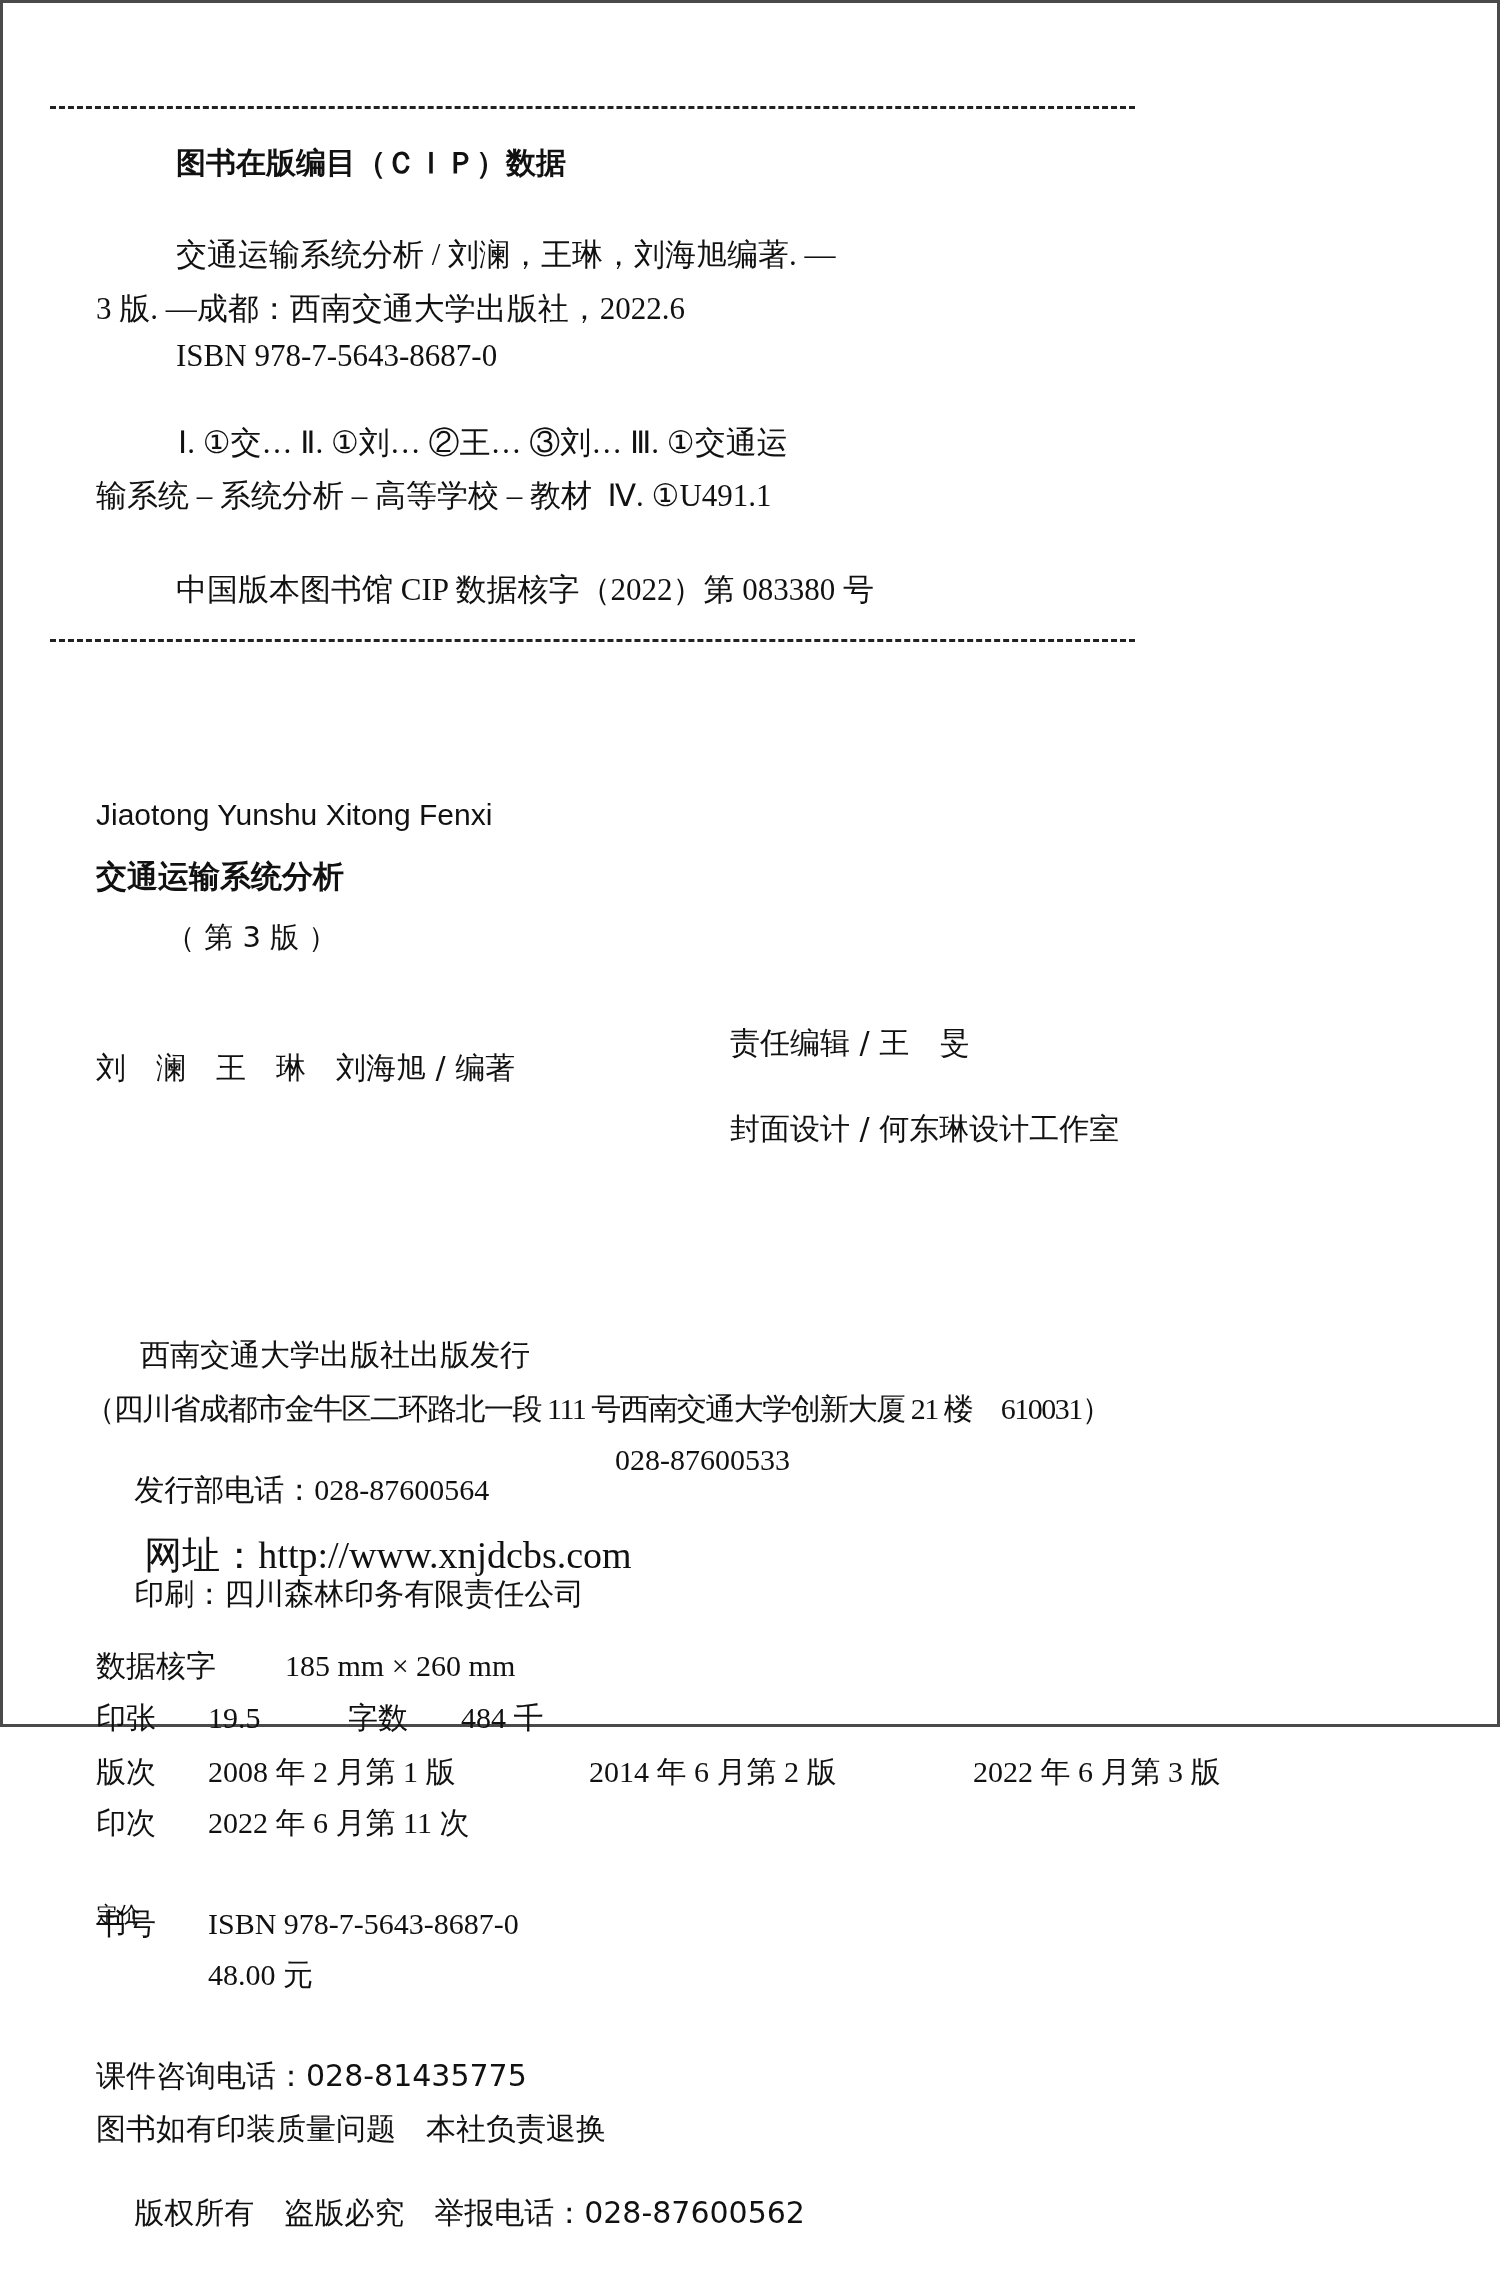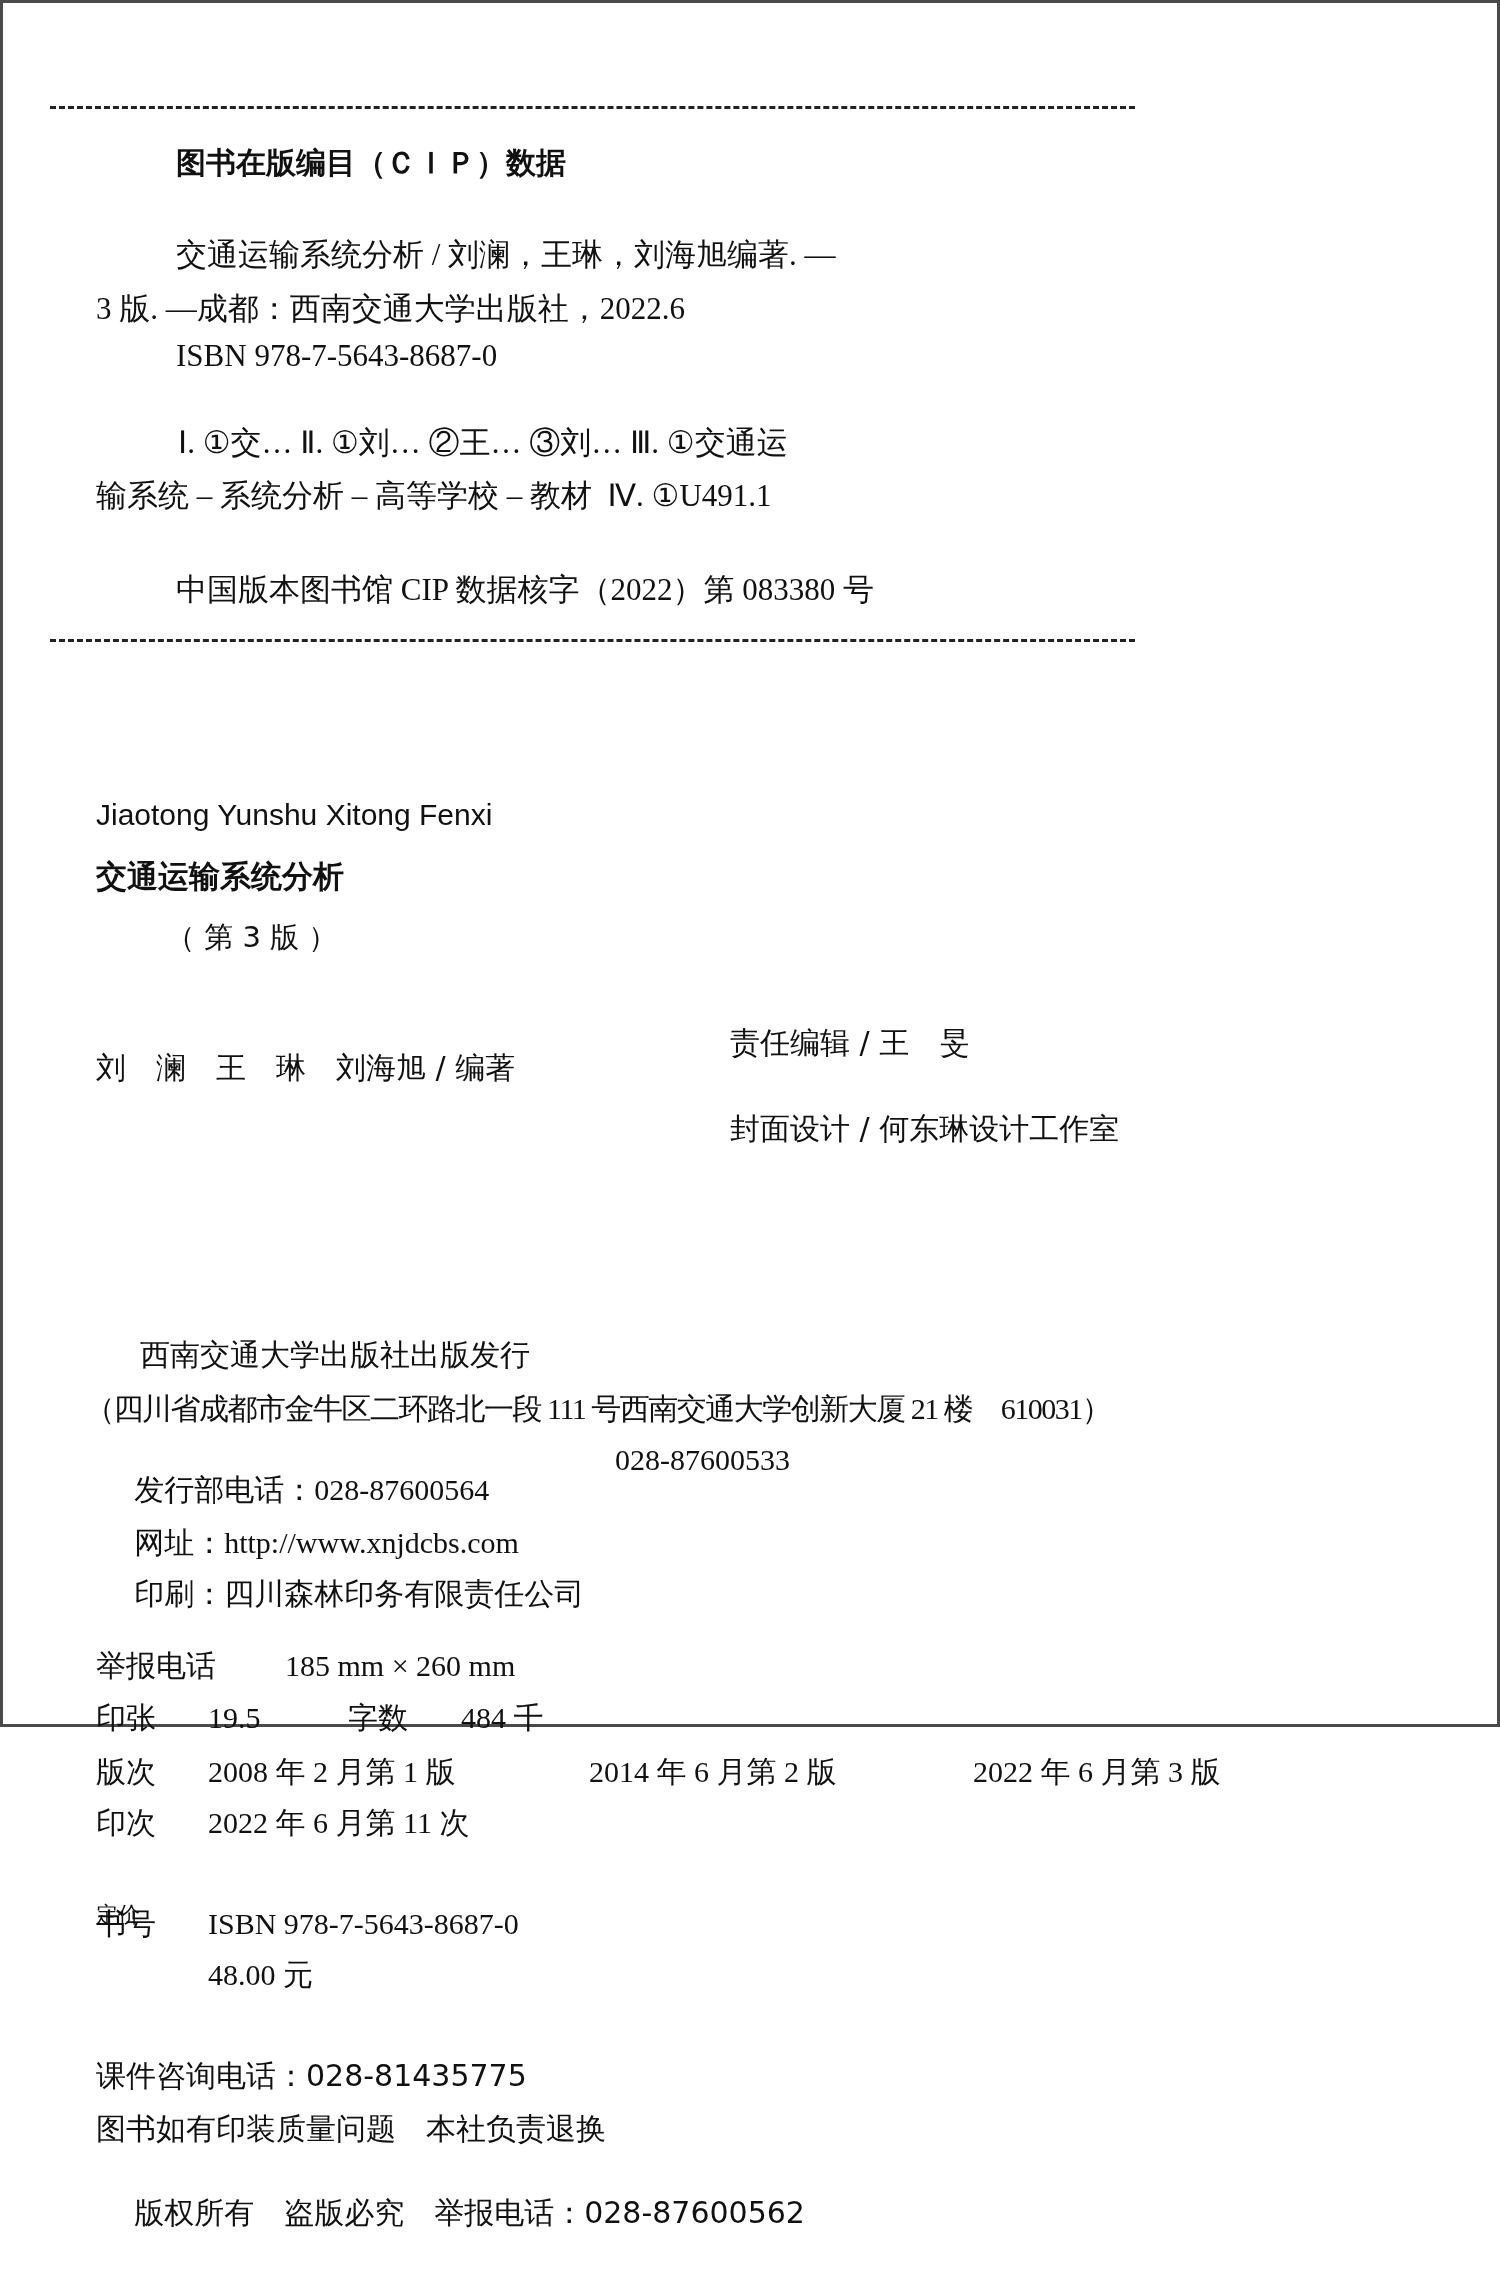--- a/index.html
+++ b/index.html
@@ -50,29 +50,29 @@
   <div class="t" style="left:727px; top:1078px; font-size:30px;margin-top:33px;">封面设计 / 何东琳设计工作室</div>
 
   <div class="t" style="left:93px; top:1337px; font-size:30px;margin-left:44px;">西南交通大学出版社出版发行</div>
   <div class="t serif" style="left:82px; top:1391px; font-size:30px; letter-spacing:-1.5px;">（四川省成都市金牛区二环路北一段 111 号西南交通大学创新大厦 21 楼　610031）</div>
 
   <div class="t" style="left:93px; top:1442px; font-size:30px;">
     <span>发行部电话：</span><span class="serif">028-87600564</span>
   </div>
   <div class="t serif" style="left:612px; top:1442px; font-size:30px;">028-87600533</div>
 
-  <div class="t" style="left:93px; top:1495px; font-size:30px;">
+  <div class="t" style="left:93px; top:1495px; font-size:38px;">
     <span>网址：</span><span class="serif">http://www.xnjdcbs.com</span>
   </div>
 
   <div class="t" style="left:93px; top:1546px; font-size:30px;">
     <span>印刷：</span><span>四川森林印务有限责任公司</span>
   </div>
 
-  <div class="t" style="left:93px; top:1648px; font-size:30px;">举报电话</div>
+  <div class="t" style="left:93px; top:1648px; font-size:30px;">数据核字</div>
   <div class="t serif" style="left:282px; top:1648px; font-size:30px;">185 mm × 260 mm</div>
 
   <div class="t" style="left:93px; top:1700px; font-size:30px;">印张</div>
   <div class="t serif" style="left:205px; top:1700px; font-size:30px;">19.5</div>
   <div class="t" style="left:345px; top:1700px; font-size:30px;">字数</div>
   <div class="t serif" style="left:458px; top:1700px; font-size:30px;">484 千</div>
 
   <div class="t" style="left:93px; top:1754px; font-size:30px;">版次</div>
   <div class="t serif" style="left:205px; top:1754px; font-size:30px;">2008 年 2 月第 1 版</div>
   <div class="t serif" style="left:586px; top:1754px; font-size:30px;">2014 年 6 月第 2 版</div>

